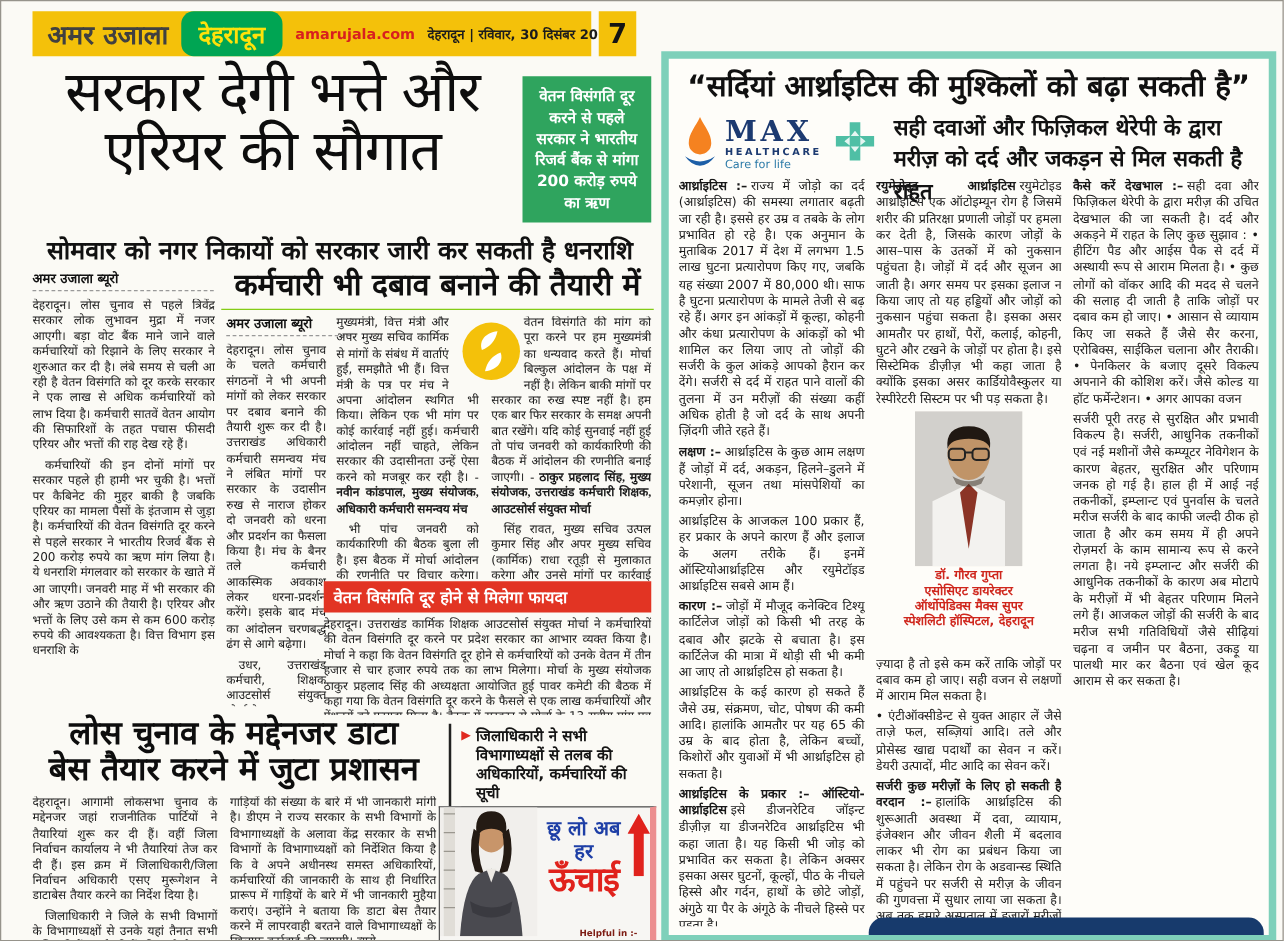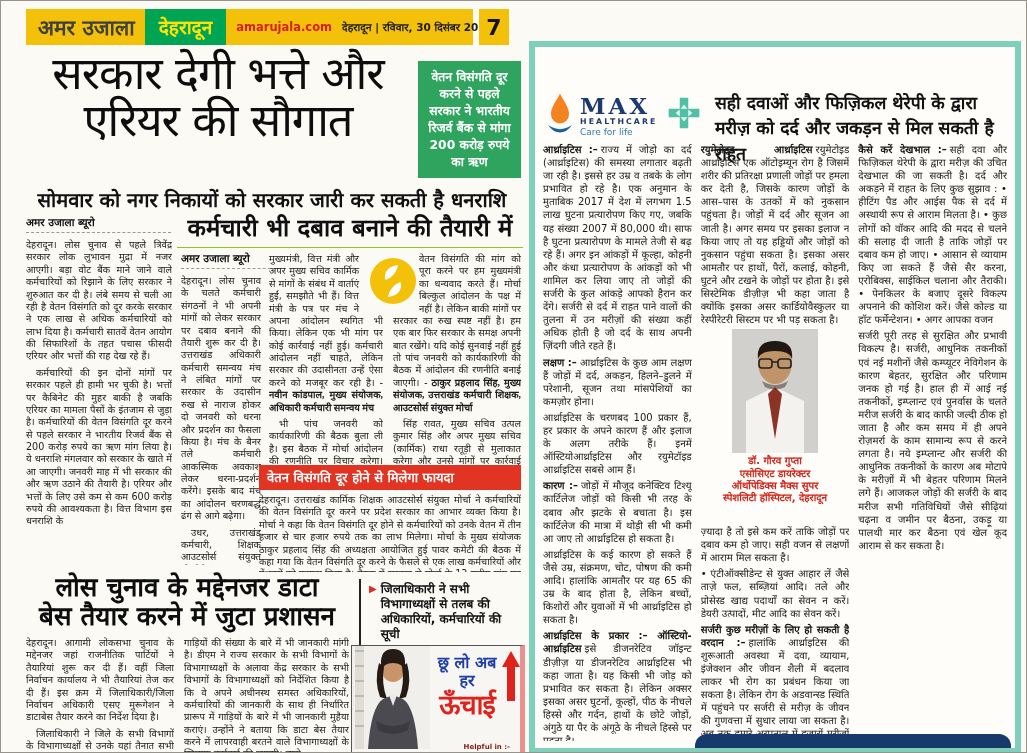--- a/index.html
+++ b/index.html
@@ -11,21 +11,21 @@
   .p{margin-bottom:4px;}
   .ind{text-indent:10px;}
   .lbl{margin-right:3px;font-weight:800;}
   .lbl:empty{margin:0;}
   .attr{font-weight:800;font-family:Liberation Serif, serif;}
   .byline{font-size:10.5px;font-weight:700;color:#111;border-bottom:1px dashed #999;padding-bottom:3px;}
 
   
   .mh-bar{left:25px;top:8px;width:447px;height:36px;background:#f4c10a;display:flex;align-items:center;padding-left:12px;gap:10px;}
   .brand{font-weight:800;font-size:21px;color:#404040;white-space:nowrap;}
-  .edition{align-self:stretch;display:flex;align-items:center;background:#00a553;color:#ffe20a;font-weight:800;font-size:19px;padding:0 14px;white-space:nowrap;}
+  .edition{align-self:stretch;display:flex;align-items:center;background:#00a553;color:#ffe20a;font-weight:800;font-size:19px;padding:0 14px;white-space:nowrap;border-radius:10px;}
   .site{color:#d81f1f;font-weight:700;font-size:11.5px;white-space:nowrap;}
   .dateline{font-size:10.5px;font-weight:700;color:#1c1c1c;white-space:nowrap;}
   .mh-page{left:478px;top:8px;width:30px;height:36px;background:#f4c10a;display:flex;align-items:center;justify-content:center;font-weight:800;font-size:22px;color:#141414;}
 
   
   .lead-hl{left:20px;top:50px;width:394px;font-size:45px;font-weight:400;line-height:1.04;text-align:center;letter-spacing:-1px;color:#0d0d0d;}
   .hl-box{left:417px;top:60px;width:103px;height:117px;background:#2fa45e;color:#fff;font-size:12.3px;font-weight:700;text-align:center;padding:8px 5px;line-height:1.38;}
   .lead-sub{left:22px;top:185px;width:498px;font-size:20px;font-weight:800;text-align:center;color:#111;}
 
   
@@ -180,20 +180,21 @@
     </div>
     <span class="ha-arrow">
       <svg width="18" height="50" viewBox="0 0 18 50">
         <path d="M9 0 L18 16 H13 V50 H5 V16 H0 Z" fill="#e0221c"></path>
       </svg>
     </span>
     <div class="ha-foot">Helpful in :-</div>
   </div>
 
   <div class="advertorial abs">
+    <div class="ad-hl">“सर्दियां आर्थ्राइटिस की मुश्किलों को बढ़ा सकती है”</div>
 
     <div class="ad-logo">
       <span>
         <svg width="30" height="44" viewBox="0 0 40 56">
           <path d="M20 2 C15 13 8 19 8 30 a12 12 0 0 0 24 0 C32 19 25 13 20 2 Z" fill="#f58220"></path>
           <path d="M4 44 q16 11 32 0 q-7 10 -16 10 q-9 0 -16 -10 Z" fill="#1d5fa7"></path>
         </svg>
       </span>
       <span>
         <div class="logo-max">MAX</div>
@@ -210,21 +211,21 @@
 
     <div class="ad-sub">
       <div>सही दवाओं और फिज़िकल थेरेपी के द्वारा</div>
       <div>मरीज़ को दर्द और जकड़न से मिल सकती है राहत</div>
     </div>
 
     <div class="ad-cols">
       <div class="ad-col">
         <p class="p"><b class="lbl">आर्थ्राइटिस :–</b><span>राज्य में जोड़ो का दर्द (आर्थ्राइटिस) की समस्या लगातार बढ़ती जा रही है। इससे हर उम्र व तबके के लोग प्रभावित हो रहे है। एक अनुमान के मुताबिक 2017 में देश में लगभग 1.5 लाख घुटना प्रत्यारोपण किए गए, जबकि यह संख्या 2007 में 80,000 थी। साफ है घुटना प्रत्यारोपण के मामले तेजी से बढ़ रहे हैं। अगर इन आंकड़ों में कूल्हा, कोहनी और कंधा प्रत्यारोपण के आंकड़ों को भी शामिल कर लिया जाए तो जोड़ों की सर्जरी के कुल आंकड़े आपको हैरान कर देंगे। सर्जरी से दर्द में राहत पाने वालों की तुलना में उन मरीज़ों की संख्या कहीं अधिक होती है जो दर्द के साथ अपनी ज़िंदगी जीते रहते हैं।</span></p>
         <p class="p"><b class="lbl">लक्षण :–</b><span>आर्थ्राइटिस के कुछ आम लक्षण हैं जोड़ों में दर्द, अकड़न, हिलने–डुलने में परेशानी, सूजन तथा मांसपेशियों का कमज़ोर होना।</span></p>
-        <p class="p"><b class="lbl"></b><span>आर्थ्राइटिस के चरणबद 100 प्रकार हैं, हर प्रकार के अपने कारण हैं और इलाज के अलग तरीके हैं। इनमें ऑस्टियोआर्थ्राइटिस और रयुमेटॉइड आर्थ्राइटिस सबसे आम हैं।</span></p>
+        <p class="p"><b class="lbl"></b><span>आर्थ्राइटिस के आजकल 100 प्रकार हैं, हर प्रकार के अपने कारण हैं और इलाज के अलग तरीके हैं। इनमें ऑस्टियोआर्थ्राइटिस और रयुमेटॉइड आर्थ्राइटिस सबसे आम हैं।</span></p>
         <p class="p"><b class="lbl">कारण :–</b><span>जोड़ों में मौजूद कनेक्टिव टिश्यू कार्टिलेज जोड़ों को किसी भी तरह के दबाव और झटके से बचाता है। इस कार्टिलेज की मात्रा में थोड़ी सी भी कमी आ जाए तो आर्थ्राइटिस हो सकता है।</span></p>
         <p class="p"><b class="lbl"></b><span>आर्थ्राइटिस के कई कारण हो सकते हैं जैसे उम्र, संक्रमण, चोट, पोषण की कमी आदि। हालांकि आमतौर पर यह 65 की उम्र के बाद होता है, लेकिन बच्चों, किशोरों और युवाओं में भी आर्थ्राइटिस हो सकता है।</span></p>
         <p class="p"><b class="lbl">आर्थ्राइटिस के प्रकार :– ऑस्टियो-आर्थ्राइटिस</b><span>इसे डीजनरेटिव जॉइन्ट डीज़ीज़ या डीजनरेटिव आर्थ्राइटिस भी कहा जाता है। यह किसी भी जोड़ को प्रभावित कर सकता है। लेकिन अक्सर इसका असर घुटनों, कूल्हों, पीठ के नीचले हिस्से और गर्दन, हाथों के छोटे जोड़ों, अंगुठे या पैर के अंगूठे के नीचले हिस्से पर पड़ता है।</span></p>
         <p class="p"><b class="lbl"></b><span>इस स्थिति में कार्टिलेज को नुकसान पहुंचने के कारण जोड़ों में दर्द और सूजन हो जाती है, जिससे मरीज़ को जोड़ हिलाने–डुलाने में परेशानी होने लगती है। अगर समय पर इलाज न किया जाए तो मरीज़ की हालत बिगड़ती जाती है, जोड़ के आस–पास का कार्टिलेज पूरी तरह से नष्ट हो जाता है। ऑस्टियोआर्थ्राइटिस 60 से अधिक उम्र में आमतौर पर पाया जाता है।</span></p>
       </div>
 
       <div class="ad-col">
         <p class="p"><b class="lbl">रयुमेटोइड आर्थ्राइटिस</b><span>रयुमेटोइड आर्थ्राइटिस एक ऑटोइम्यून रोग है जिसमें शरीर की प्रतिरक्षा प्रणाली जोड़ों पर हमला कर देती है, जिसके कारण जोड़ों के आस–पास के उतकों में को नुकसान पहुंचता है। जोड़ों में दर्द और सूजन आ जाती है। अगर समय पर इसका इलाज न किया जाए तो यह हड्डियों और जोड़ों को नुकसान पहुंचा सकता है। इसका असर आमतौर पर हाथों, पैरों, कलाई, कोहनी, घुटने और टखने के जोड़ों पर होता है। इसे सिस्टेमिक डीज़ीज़ भी कहा जाता है क्योंकि इसका असर कार्डियोवैस्कुलर या रेस्पीरेटरी सिस्टम पर भी पड़ सकता है।</span></p>
         <div class="doc-photo">
           <svg width="86" height="124" viewBox="0 0 86 124">

